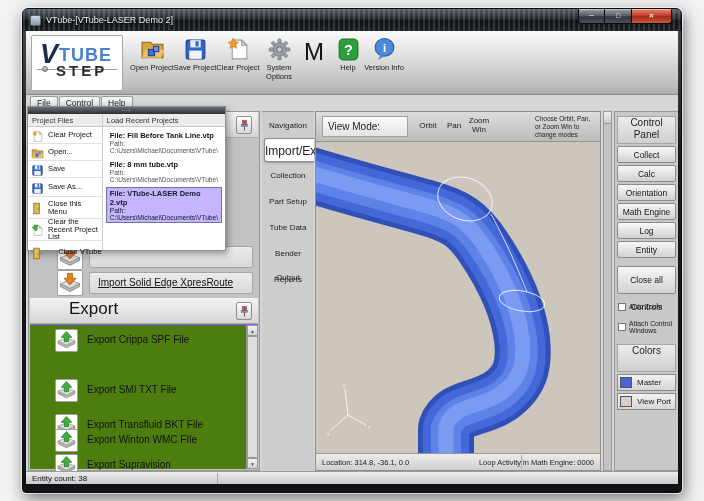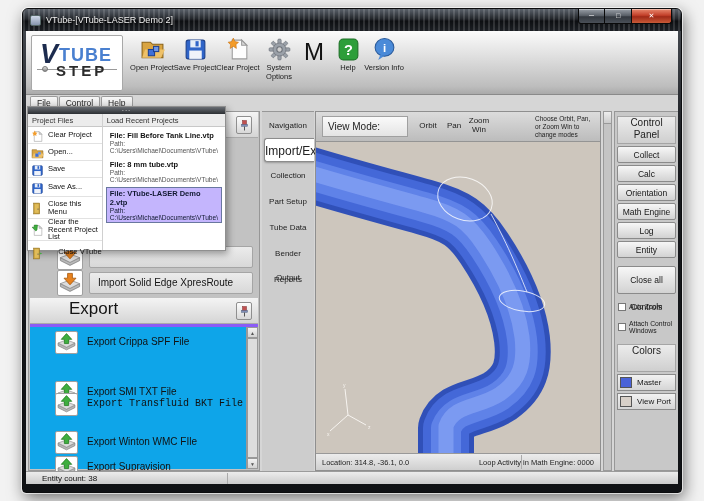--- a/index.html
+++ b/index.html
@@ -46,22 +46,22 @@
   .menutab { font-size:8.5px; color:#222; padding:1px 6px 0 6px; margin-right:1px; height:14px;
     background:linear-gradient(#f7f7f7,#d9d9d9); border:1px solid #9a9a9a; border-bottom:none; border-radius:2px 2px 0 0; }
 
   
   .left-panel { position:absolute; left:2px; top:80px; width:232px; height:360px; background:#c2c2c2; border:1px solid #979797; }
   .sect-hdr { position:absolute; left:1px; right:1px; height:26px; background:linear-gradient(#f4f4f4,#d5d5d5); border-bottom:1px solid #aaa; }
   .pin-btn { position:absolute; right:6px; top:4px; width:16px; height:18px; background:linear-gradient(#fdfdfd,#d8d8d8); border:1px solid #8f8f8f; border-radius:2px; }
   .pin-glyph { display:block; margin:3px auto; }
   .export-hdr-text { position:absolute; left:40px; top:187px; font-size:17px; color:#141414; }
   .icon-tile { position:absolute; width:26px; height:26px; background:#fff; border:1px solid #a0a0a0; border-radius:2px; }
-  .row-label-box { position:absolute; height:22px; background:linear-gradient(#ececec,#d8d8d8); border:1px solid #a5a5a5; border-radius:2px; font-size:10px; color:#141414; line-height:20px; padding-left:8px; }
-  .export-list { position:absolute; left:1px; right:1px; top:212px; bottom:1px; background:#0ea5e9; border-top:3px solid #8b5cf6; }
+  .row-label-box { position:absolute; height:22px; background:linear-gradient(#ececec,#d8d8d8); border:1px solid #a5a5a5; border-radius:2px; font-size:10px; color:#141414; line-height:20px; padding-left:8px;text-decoration:underline; }
+  .export-list { position:absolute; left:1px; right:1px; top:212px; bottom:1px; background:#4d7c0f; border-top:1px solid #8b5cf6; }
   .exp-row { position:absolute; left:0; right:13px; height:25px; }
   .exp-row .icon-tile { position:absolute; left:25px; top:1px; width:23px; height:23px; }
   .exp-row .exp-label { position:absolute; left:57px; top:6px; font-size:10px; color:#111; }
   .vscroll { position:absolute; right:0; top:0; bottom:0; width:12px; background:#cfcfcf; border-left:1px solid #999; }
   .vscroll .arrow { position:absolute; left:0; right:0; height:11px; background:linear-gradient(#f2f2f2,#d2d2d2); border:1px solid #999; font-size:5px; text-align:center; line-height:10px; color:#555; }
   .vscroll .arrow.up { top:0; } .vscroll .arrow.down { bottom:0; }
   .vscroll .thumb { position:absolute; left:0; right:0; top:11px; bottom:11px; background:linear-gradient(90deg,#e8e8e8,#cycles,#d0d0d0); background:#ddd; border:1px solid #999; }
 
   
   .tabstrip { position:absolute; left:236px; top:80px; width:52px; height:360px; background:#cdcdcd; border-top:1px solid #979797; }
@@ -91,21 +91,21 @@
   .rp-btn { margin:2px 2px; height:17px; background:linear-gradient(#f7f7f7,#d2d2d2); border:1px solid #8a8a8a; border-radius:2px; font-size:8.5px; color:#161616; text-align:center; line-height:16px; }
   .rp-btn.tall { height:28px; line-height:27px; margin-top:8px; }
   .rp-check { display:flex; align-items:center; margin:9px 2px 0 3px; }
   .rp-check .box { width:8px; height:8px; background:#fff; border:1px solid #777; margin-right:3px; flex:none; }
   .rp-check .cklabel { font-size:6.8px; color:#1a1a1a; line-height:1.05; }
   .swatch-btn { position:relative; margin:2px 2px; height:17px; background:linear-gradient(#f2f2f2,#d5d5d5); border:1px solid #8a8a8a; font-size:8px; color:#161616; line-height:16px; padding-left:19px; }
   .swatch { position:absolute; left:2px; top:2px; width:12px; height:11px; border:1px solid #555; }
 
   
   .statusbar { position:absolute; left:0; right:0; top:440px; height:14px; background:linear-gradient(#ececec,#c9c9c9); border-top:1px solid #9b9b9b; }
-  .statusbar .cell { position:absolute; left:12px; top:1px; width:190px; height:11px; border-right:1px solid #aaa; font-size:8px; color:#111; padding:1px 0 0 4px; }
+  .statusbar .cell { position:absolute; left:2px; top:1px; width:190px; height:11px; border-right:1px solid #aaa; font-size:8px; color:#111; padding:1px 0 0 4px; }
 
   
   .popup { position:absolute; left:1px; top:75px; width:199px; height:145px; background:#fff; border:1px solid #8f8f8f; box-shadow:2px 3px 7px rgba(0,0,0,.35); z-index:50; }
   .popup-grip { height:7px; background:linear-gradient(#6a6e74,#2c2f33); color:#ddd; font-size:8px; line-height:4px; text-align:center; letter-spacing:1px; }
   .popup-cols { position:absolute; left:0; right:0; top:7px; bottom:0; display:flex; }
   .pcol-left { width:92px; border-right:1px solid #d0d0d0; }
   .pcol-right { flex:1; }
   .pcol-hdr { height:13px; background:#ececec; border-bottom:1px solid #c8c8c8; font-size:7.5px; color:#333; padding:2px 0 0 4px; }
   .pitem { display:flex; align-items:center; height:17px; border-bottom:1px solid #e2e2e2; padding-left:3px; }
   .pitem .picon { width:13px; height:13px; margin-right:4px; flex:none; }
@@ -280,21 +280,21 @@
             <div class="exp-label">Export Crippa SPF File</div>
           </div>
           <div class="exp-row" style="top:53px;">
             <div class="icon-tile"><svg viewBox="0 0 20 20" width="21" height="21">
                   <path d="M2 13l8 4 8-4v-2.5l-8 4-8-4z" fill="#b9b9b9" stroke="#777" stroke-width="0.6"></path>
                   <path d="M2 10.5l8-3 8 3-8 4z" fill="#dcdcdc" stroke="#888" stroke-width="0.6"></path>
                   <path d="M8 11h4V7h3l-5-5.5L5 7h3z" fill="#3fae3f" stroke="#1d7a1d" stroke-width="0.7"></path>
                 </svg></div>
             <div class="exp-label">Export SMI TXT File</div>
           </div>
-          <div class="exp-row" style="top:65px;font-family:Liberation Mono, monospace;">
+          <div class="exp-row" style="top:88px;">
             <div class="icon-tile"><svg viewBox="0 0 20 20" width="21" height="21">
                   <path d="M2 13l8 4 8-4v-2.5l-8 4-8-4z" fill="#b9b9b9" stroke="#777" stroke-width="0.6"></path>
                   <path d="M2 10.5l8-3 8 3-8 4z" fill="#dcdcdc" stroke="#888" stroke-width="0.6"></path>
                   <path d="M8 11h4V7h3l-5-5.5L5 7h3z" fill="#3fae3f" stroke="#1d7a1d" stroke-width="0.7"></path>
                 </svg></div>
             <div class="exp-label">Export Transfluid BKT File</div>
           </div>
           <div class="exp-row" style="top:103px;">
             <div class="icon-tile"><svg viewBox="0 0 20 20" width="21" height="21">
                   <path d="M2 13l8 4 8-4v-2.5l-8 4-8-4z" fill="#b9b9b9" stroke="#777" stroke-width="0.6"></path>

